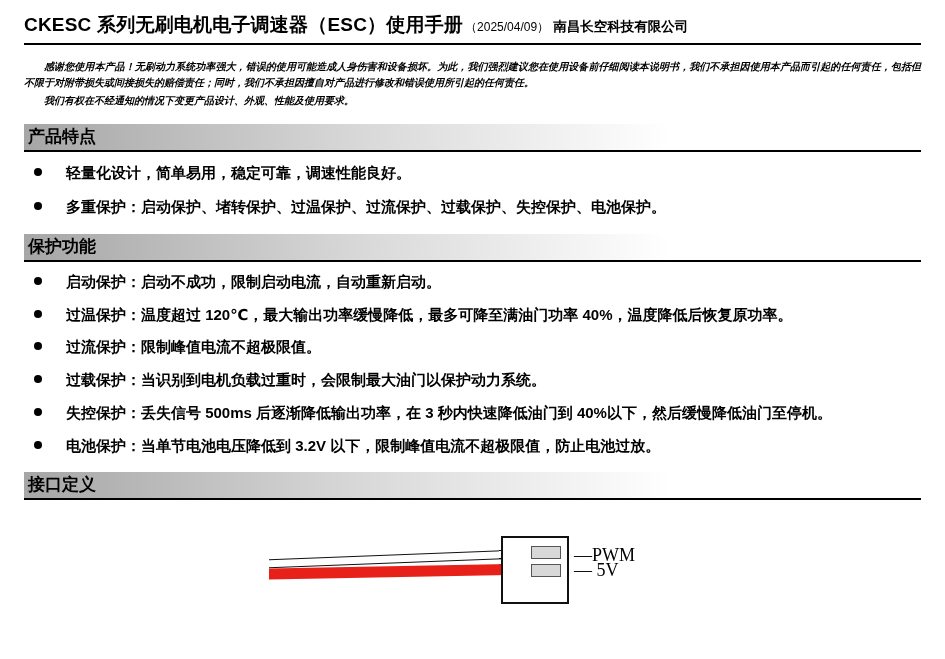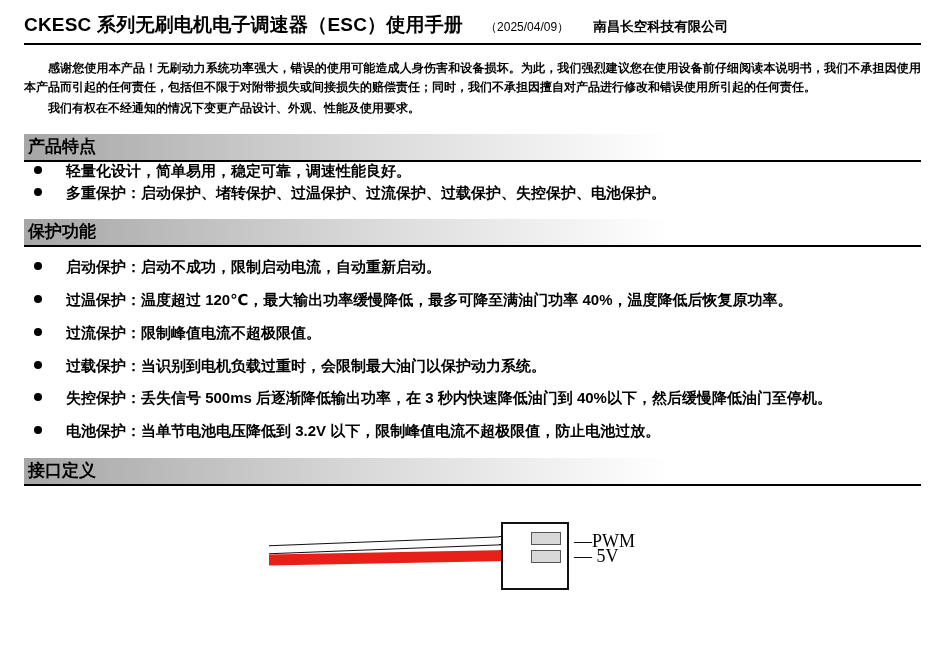--- a/index.html
+++ b/index.html
@@ -21,21 +21,20 @@
     box-sizing: border-box;
     padding: 12px 24px 0 24px;
   }
 
   
   .doc-header {
     display: flex;
     align-items: baseline;
     padding-bottom: 5px;
     border-bottom: 2px solid #000;
-    gap: 20px;
   }
   .doc-title {
     font-size: 19px;
     font-weight: bold;
     letter-spacing: 0.2px;
     white-space: nowrap;
   }
   .doc-date {
     font-size: 12px;
     margin-left: 2px;
@@ -44,24 +43,25 @@
   .doc-company {
     font-size: 13.5px;
     font-weight: bold;
     margin-left: 4px;
     white-space: nowrap;
   }
 
   
   .intro {
     margin-top: 14px;
-    font-size: 12px;
+    font-size: 10px;
     font-weight: bold;
     line-height: 1.58;
     text-align: justify;
+    font-style: italic;
   }
   .intro p {
     margin: 0 0 2px 0;
   }
   .indent {
     text-indent: 2em;
   }
 
   
   .section-bar {
@@ -94,20 +94,21 @@
     list-style: none;
     margin: 0;
     padding: 0;
   }
   ul.bullets li {
     display: flex;
     align-items: flex-start;
     font-size: 15px;
     font-weight: bold;
     line-height: 1.45;
+    margin-top: 12px;
   }
   ul.bullets li .dot {
     flex: 0 0 auto;
     width: 8px;
     height: 8px;
     border-radius: 50%;
     background: #000;
     margin: 6px 24px 0 10px;
   }
   ul.bullets li .txt {

